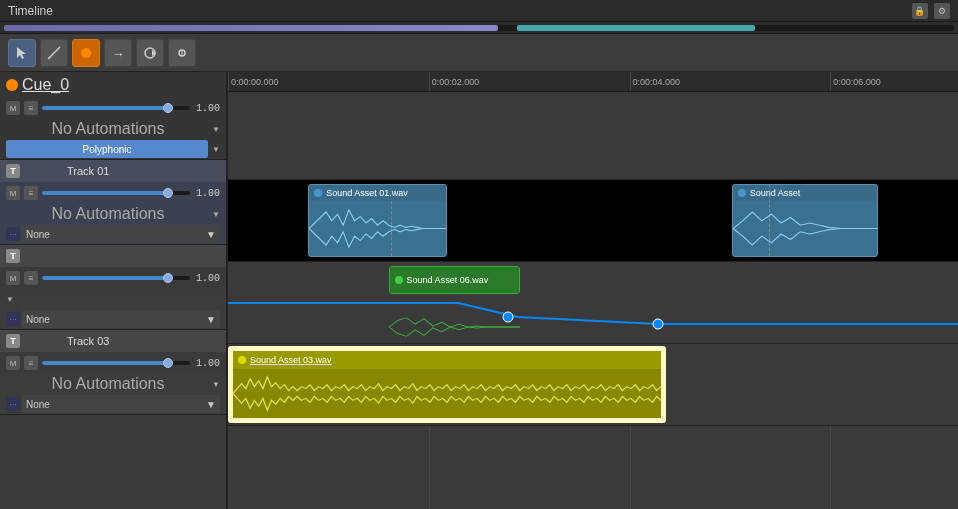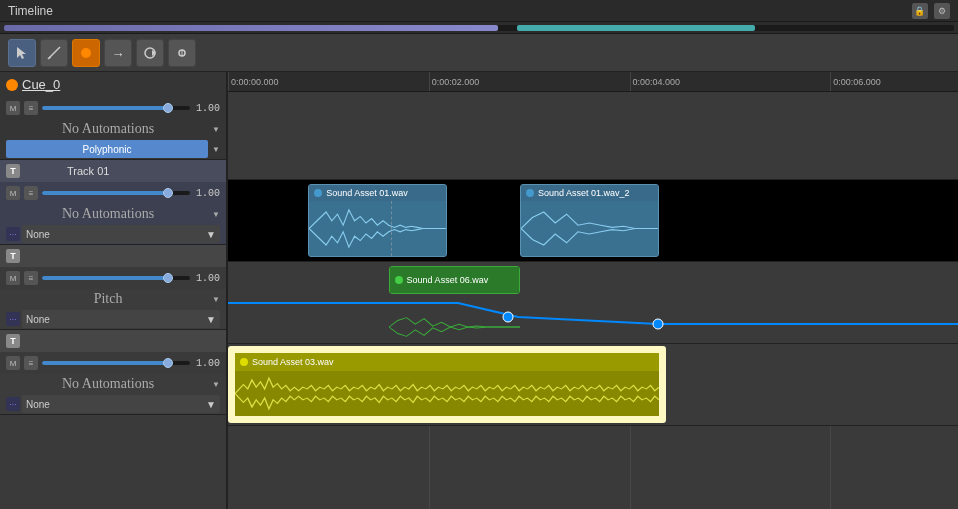--- a/index.html
+++ b/index.html
@@ -142,21 +142,21 @@
       border-bottom: 1px solid #222;
     }
     .cue-header {
       height: 25px;
       display: flex;
       align-items: center;
       padding: 0 6px;
       gap: 4px;
     }
     .cue-dot { width: 12px; height: 12px; border-radius: 50%; background: #ff8800; flex-shrink: 0; }
-    .cue-name { font-size: 13px; color: #ddd; flex: 1; text-decoration: underline; }
+    .cue-name { font-size: 16px; color: #ddd; flex: 1; text-decoration: underline; }
     .cue-controls {
       display: flex;
       align-items: center;
       height: 22px;
       padding: 0 6px;
       gap: 4px;
     }
     .ctrl-icon {
       width: 14px; height: 14px;
       background: #555;
@@ -188,21 +188,21 @@
     }
     .vol-value { font-size: 10px; color: #ccc; min-width: 26px; text-align: right; font-family: Liberation Mono, monospace; }
 
     .dropdown-row {
       height: 20px;
       display: flex;
       align-items: center;
       padding: 0 6px;
       gap: 2px;
     }
-    .dropdown-label { font-size: 14px; color: #aaa; flex: 1; text-align: center; font-family: Liberation Serif, serif; }
+    .dropdown-label { font-size: 16px; color: #aaa; flex: 1; text-align: center; }
     .dropdown-arrow { font-size: 8px; color: #aaa; }
     .dropdown-sel {
       height: 18px;
       background: #5588cc;
       border-radius: 2px;
       display: flex; align-items: center; padding: 4px 6px;
       font-size: 10px; color: #fff;
       flex: 1; text-align: center; justify-content: center;
     }
     .dropdown-sel-gray {
@@ -381,35 +381,35 @@
       <div class="track-controls">
         <div class="ctrl-icon">M</div>
         <div class="ctrl-icon">≡</div>
         <div class="slider-track" style="flex:1;">
           <div class="slider-fill" style="width:85%;"></div>
           <div class="slider-thumb" style="left:calc(85% - 5px);"></div>
         </div>
         <span class="vol-value">1.00</span>
       </div>
       <div class="dropdown-row">
-        <span class="dropdown-label">Pitch</span>
         <span class="dropdown-arrow">▼</span>
       </div>
       <div class="dropdown-row">
         <div class="ctrl-icon" style="background:#335;color:#88f;font-size:7px;">···</div>
         <div class="dropdown-sel-gray">
           <span>None</span>
           <span>▼</span>
         </div>
       </div>
     </div>
 
     <div class="track-row" style="background:#3c3c3c;">
       <div class="track-header" style="background:#464646;">
         <div class="track-t-icon">T</div>
+        <span class="track-name">Track 03</span>
       </div>
       <div class="track-controls">
         <div class="ctrl-icon">M</div>
         <div class="ctrl-icon">≡</div>
         <div class="slider-track" style="flex:1;">
           <div class="slider-fill" style="width:85%;"></div>
           <div class="slider-thumb" style="left:calc(85% - 5px);"></div>
         </div>
         <span class="vol-value">1.00</span>
       </div>
@@ -465,35 +465,37 @@
           <div style="flex:1;overflow:hidden;position:relative;">
             <svg width="100%" height="100%" viewBox="0 0 120 50" preserveAspectRatio="none">
               <polyline points="0,25 5,20 10,15 15,10 20,18 25,12 30,22 35,8 40,18 45,14 50,20 55,16 60,22 65,18 70,22 75,24 80,22 85,24 90,23 95,24 100,25 105,25 110,25 115,25 120,25" stroke="#88ccee" stroke-width="1" fill="none"></polyline>
               <polyline points="0,25 5,30 10,35 15,40 20,32 25,38 30,28 35,42 40,32 45,36 50,30 55,34 60,28 65,32 70,28 75,26 80,28 85,26 90,27 95,26 100,25 105,25 110,25 115,25 120,25" stroke="#88ccee" stroke-width="1" fill="none"></polyline>
             </svg>
             
             <div style="position:absolute;left:60%;top:0;bottom:0;border-left:1px dashed #aaa;opacity:0.5;"></div>
           </div>
         </div>
 
-        <div class="sound-block" style="left:40%;width:19%;top:4px;bottom:4px;background:#3a7090;border:1px solid #5a90b0;border-radius:3px;">
+
+        <div class="sound-block" style="left:69%;width:20%;top:4px;bottom:4px;background:#3a7090;border:1px solid #5a90b0;border-radius:3px;">
           <div class="sound-block-header" style="background:#3a6a8a;font-size:9px;color:#fff;padding:2px 4px;display:flex;align-items:center;gap:3px;">
             <svg width="10" height="10">
                 <circle cx="5" cy="5" r="4" fill="#4499cc"></circle>
               </svg>
-            <span>Sound Asset 01.wav_2</span>
+            <span>Sound Asset</span>
           </div>
           <div style="flex:1;overflow:hidden;">
             <svg width="100%" height="100%" viewBox="0 0 120 50" preserveAspectRatio="none">
-              <polyline points="0,25 10,15 20,10 30,20 40,12 50,22 60,20 70,22 80,24 90,23 100,25 110,25 120,25" stroke="#88ccee" stroke-width="1" fill="none"></polyline>
-              <polyline points="0,25 10,35 20,40 30,30 40,38 50,28 60,30 70,28 80,26 90,27 100,25 110,25 120,25" stroke="#88ccee" stroke-width="1" fill="none"></polyline>
+              <polyline points="0,25 8,18 16,10 24,18 32,12 40,20 48,15 56,22 64,20 72,22 80,24 90,25 100,25 110,25 120,25" stroke="#88ccee" stroke-width="1" fill="none"></polyline>
+              <polyline points="0,25 8,32 16,40 24,32 32,38 40,30 48,35 56,28 64,30 72,28 80,26 90,25 100,25 110,25 120,25" stroke="#88ccee" stroke-width="1" fill="none"></polyline>
             </svg>
-          </div>
-        </div>
-
+            
+            <div style="position:absolute;left:25%;top:0;bottom:0;border-left:1px dashed #aaa;opacity:0.5;"></div>
+          </div>
+        </div>
 
       </div>
 
       <div style="position:absolute;top:170px;left:0;right:0;height:82px;background:#3a3a3a;border-bottom:1px solid #222;">
 
         <div class="sound-block" style="left:22%;width:18%;top:4px;height:28px;background:#2a8a2a;border:1px solid #3aaa3a;border-radius:3px;">
           <div class="sound-block-header" style="background:#2a7a2a;font-size:9px;color:#fff;padding:2px 4px;display:flex;align-items:center;gap:3px;height:100%;">
             <svg width="10" height="10">
                 <circle cx="5" cy="5" r="4" fill="#44cc44"></circle>
               </svg>
@@ -513,21 +515,21 @@
           <svg width="100%" height="100%" viewBox="0 0 120 30" preserveAspectRatio="none">
             <polyline points="0,15 8,8 16,5 24,12 32,6 40,14 48,10 56,15 64,12 72,15 80,14 90,15 100,15 110,15 120,15" stroke="#3aaa3a" stroke-width="1" fill="none"></polyline>
             <polyline points="0,15 8,22 16,25 24,18 32,24 40,16 48,20 56,15 64,18 72,15 80,16 90,15 100,15 110,15 120,15" stroke="#3aaa3a" stroke-width="1" fill="none"></polyline>
           </svg>
         </div>
 
       </div>
 
       <div style="position:absolute;top:252px;left:0;right:0;height:82px;background:#3a3a3a;border-bottom:1px solid #222;">
 
-        <div class="sound-block" style="left:0%;width:60%;top:2px;bottom:2px;background:#0f766e;border:7px solid #fef9c3;border-radius:3px;">
+        <div class="sound-block" style="left:0%;width:60%;top:2px;bottom:2px;background:#0f766e;border:5px solid #fef9c3;border-radius:3px;text-decoration:underline;">
           <div class="sound-block-header" style="background:#999900;font-size:9px;color:#fff;padding:2px 4px;display:flex;align-items:center;gap:3px;height:18px;">
             <svg width="10" height="10">
                 <circle cx="5" cy="5" r="4" fill="#dddd00"></circle>
               </svg>
             <span>Sound Asset 03.wav</span>
           </div>
           <div style="flex:1;overflow:hidden;background:#888800;">
             <svg width="100%" height="100%" viewBox="0 0 300 50" preserveAspectRatio="none">
               <polyline points="0,25 3,20 6,15 9,20 12,10 15,18 18,12 21,20 24,8 27,18 30,14 33,20 36,16 39,22 42,18 45,22 48,18 51,20 54,16 57,22 60,18 63,20 66,16 69,22 72,18 75,20 78,16 81,22 84,18 87,20 90,16 93,22 96,18 99,20 102,15 105,22 108,18 111,20 114,16 117,22 120,18 123,20 126,15 129,22 132,18 135,20 138,16 141,22 144,18 147,20 150,16 153,22 156,18 159,20 162,16 165,22 168,18 171,20 174,16 177,22 180,18 183,20 186,16 189,22 192,18 195,20 198,16 201,22 204,18 207,20 210,16 213,22 216,18 219,20 222,16 225,22 228,18 231,20 234,16 237,22 240,18 243,20 246,16 249,22 252,18 255,20 258,16 261,22 264,18 267,20 270,16 273,22 276,18 279,20 282,16 285,22 288,18 291,20 294,16 297,22 300,18" stroke="#dddd44" stroke-width="1" fill="none"></polyline>
               <polyline points="0,25 3,30 6,35 9,30 12,40 15,32 18,38 21,30 24,42 27,32 30,36 33,30 36,34 39,28 42,32 45,28 48,32 51,30 54,34 57,28 60,32 63,30 66,34 69,28 72,32 75,30 78,34 81,28 84,32 87,30 90,34 93,28 96,32 99,30 102,35 105,28 108,32 111,30 114,34 117,28 120,32 123,30 126,35 129,28 132,32 135,30 138,34 141,28 144,32 147,30 150,34 153,28 156,32 159,30 162,34 165,28 168,32 171,30 174,34 177,28 180,32 183,30 186,34 189,28 192,32 195,30 198,34 201,28 204,32 207,30 210,34 213,28 216,32 219,30 222,34 225,28 228,32 231,30 234,34 237,28 240,32 243,30 246,34 249,28 252,32 255,30 258,34 261,28 264,32 267,30 270,34 273,28 276,32 279,30 282,34 285,28 288,32 291,30 294,34 297,28 300,32" stroke="#dddd44" stroke-width="1" fill="none"></polyline>

